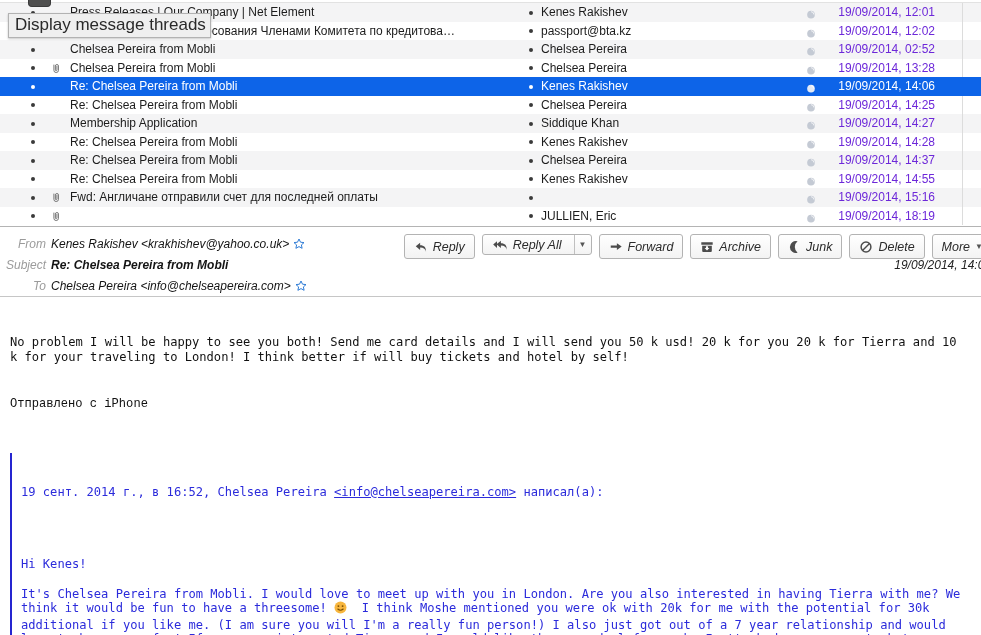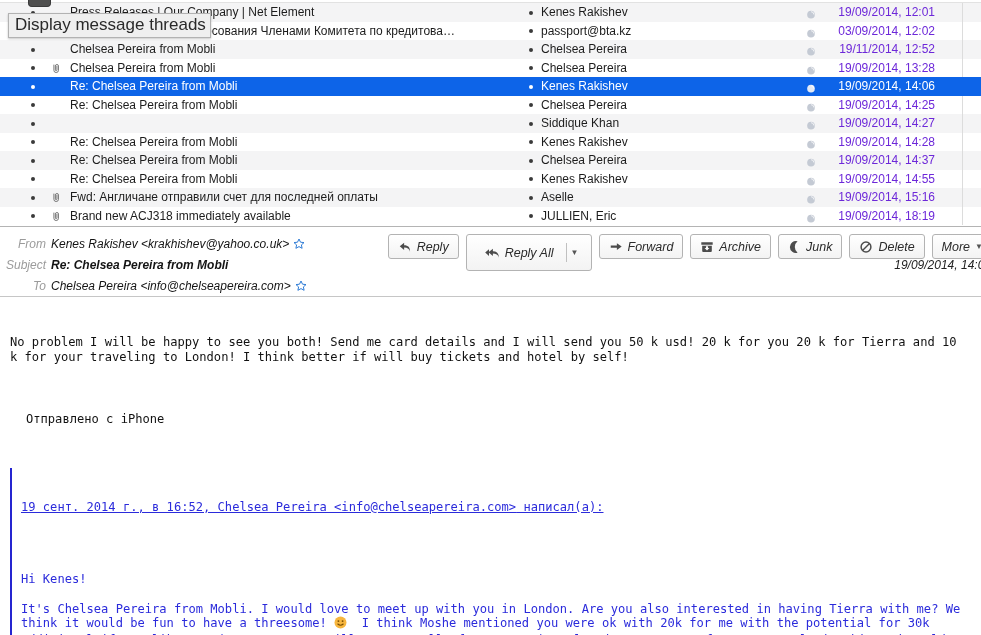--- a/index.html
+++ b/index.html
@@ -43,34 +43,34 @@
   .star{display:inline-block;vertical-align:-2px;margin-left:4px;}
   .hdr-date{position:absolute;top:31px;right:-10px;font-size:12px;color:#222;white-space:nowrap;}
 
   
   .actions{position:absolute;top:7px;right:-12px;display:flex;gap:7px;align-items:stretch;}
   .btn{display:flex;align-items:center;gap:5px;border:1px solid #b3b3b3;border-radius:3px;
        background:linear-gradient(#ffffff,#f3f3f3);padding:2px 9px;font-size:12.5px;color:#2b2b2b;
        height:19px;white-space:nowrap;cursor:default;}
   .btn svg{flex:none;}
   .btn .icon{color:#4c4c4c;display:flex;align-items:center;}
-  .split{padding:8px;overflow:hidden;}
+  .split{padding:0;overflow:hidden;}
   .split .seg{display:flex;align-items:center;gap:5px;padding:2px 7px 2px 9px;}
   .split .caret-seg{display:flex;align-items:center;justify-content:center;width:16px;
                     border-left:1px solid #c0c0c0;align-self:stretch;}
   .caret{font-size:8px;color:#555;line-height:1;}
 
   
   .body-pane{position:absolute;left:0;top:298px;width:981px;height:337px;background:#fff;
              font-family:"DejaVu Sans Mono",monospace;font-size:12.1px;line-height:14.6px;
              color:#111;padding:8px 0 0 10px;box-sizing:border-box;white-space:pre;overflow:hidden;}
-  .para1{margin:0 0 18px 0;}
-  .sentfrom{margin:0 0 13px 16px;}
+  .para1{margin:0 0 3px 0;}
+  .sentfrom{margin:0 0 13px 0;font-family:Liberation Mono, monospace;}
   .bquote{border-left:2px solid #2525d0;padding:2px 0 4px 9px;color:#2b2bdb;}
-  .q-attr{margin:0 0 29px 0;text-decoration:underline;}
+  .q-attr{margin:0 0 29px 0;}
   .q-link{color:#2b2bdb;text-decoration:underline;}
   .smiley{display:inline-block;vertical-align:-2px;}
 </style>
 </head>
 <body>
 
 <div class="screen">
 
   <div class="top-edge"></div>
   <div class="toolbar-remnant"></div>
@@ -91,33 +91,33 @@
       <div class="lrow">
     <span class="dot d1" style="visibility: visible;"></span>
 
     <span class="subj">Бюллетень заочного голосования Членами Комитета по кредитова…</span>
     <span class="dot d2"></span>
     <span class="sender">passport@bta.kz</span>
     <span class="clip c2" style="visibility: visible;"><svg width="10" height="11" viewBox="0 0 11 11">
             <circle cx="5.5" cy="5.7" r="4.2" fill="currentColor"></circle>
             <path d="M5.5 2.4 a3.1 3.1 0 0 1 3.1 3.1" fill="none" stroke="#ffffff" stroke-width="1" opacity="0.8"></path>
           </svg></span>
-    <span class="rdate">03/09/2014, 12:02</span>
+    <span class="rdate">19/09/2014, 12:02</span>
   </div>
       <div class="lrow zebra">
     <span class="dot d1" style="visibility: visible;"></span>
 
     <span class="subj">Chelsea Pereira from Mobli</span>
     <span class="dot d2"></span>
     <span class="sender">Chelsea Pereira</span>
     <span class="clip c2" style="visibility: visible;"><svg width="10" height="11" viewBox="0 0 11 11">
             <circle cx="5.5" cy="5.7" r="4.2" fill="currentColor"></circle>
             <path d="M5.5 2.4 a3.1 3.1 0 0 1 3.1 3.1" fill="none" stroke="#ffffff" stroke-width="1" opacity="0.8"></path>
           </svg></span>
-    <span class="rdate">19/11/2014, 12:52</span>
+    <span class="rdate">19/09/2014, 02:52</span>
   </div>
       <div class="lrow">
     <span class="dot d1" style="visibility: visible;"></span>
     <span class="clip c1" style="visibility: visible;"><svg width="11" height="12" viewBox="0 0 13 13">
             <path d="M4.6 1.8 V8 a2.7 2.7 0 0 0 5.4 0 V3 a1.8 1.8 0 0 0 -3.6 0 V7.6 a0.9 0.9 0 0 0 1.8 0 V3.4" fill="none" stroke="currentColor" stroke-width="1.1" stroke-linecap="round"></path>
           </svg></span>
     <span class="subj">Chelsea Pereira from Mobli</span>
     <span class="dot d2"></span>
     <span class="sender">Chelsea Pereira</span>
     <span class="clip c2" style="visibility: visible;"><svg width="10" height="11" viewBox="0 0 11 11">
@@ -146,20 +146,21 @@
     <span class="sender">Chelsea Pereira</span>
     <span class="clip c2" style="visibility: visible;"><svg width="10" height="11" viewBox="0 0 11 11">
             <circle cx="5.5" cy="5.7" r="4.2" fill="currentColor"></circle>
             <path d="M5.5 2.4 a3.1 3.1 0 0 1 3.1 3.1" fill="none" stroke="#ffffff" stroke-width="1" opacity="0.8"></path>
           </svg></span>
     <span class="rdate">19/09/2014, 14:25</span>
   </div>
       <div class="lrow zebra">
     <span class="dot d1" style="visibility: visible;"></span>
 
+    <span class="subj">Membership Application</span>
     <span class="dot d2"></span>
     <span class="sender">Siddique Khan</span>
     <span class="clip c2" style="visibility: visible;"><svg width="10" height="11" viewBox="0 0 11 11">
             <circle cx="5.5" cy="5.7" r="4.2" fill="currentColor"></circle>
             <path d="M5.5 2.4 a3.1 3.1 0 0 1 3.1 3.1" fill="none" stroke="#ffffff" stroke-width="1" opacity="0.8"></path>
           </svg></span>
     <span class="rdate">19/09/2014, 14:27</span>
   </div>
       <div class="lrow">
     <span class="dot d1" style="visibility: visible;"></span>
@@ -197,33 +198,31 @@
           </svg></span>
     <span class="rdate">19/09/2014, 14:55</span>
   </div>
       <div class="lrow zebra">
     <span class="dot d1" style="visibility: visible;"></span>
     <span class="clip c1" style="visibility: visible;"><svg width="11" height="12" viewBox="0 0 13 13">
             <path d="M4.6 1.8 V8 a2.7 2.7 0 0 0 5.4 0 V3 a1.8 1.8 0 0 0 -3.6 0 V7.6 a0.9 0.9 0 0 0 1.8 0 V3.4" fill="none" stroke="currentColor" stroke-width="1.1" stroke-linecap="round"></path>
           </svg></span>
     <span class="subj">Fwd: Англичане отправили счет для последней оплаты</span>
     <span class="dot d2"></span>
-    <span class="sender">Aselle</span>
     <span class="clip c2" style="visibility: visible;"><svg width="10" height="11" viewBox="0 0 11 11">
             <circle cx="5.5" cy="5.7" r="4.2" fill="currentColor"></circle>
             <path d="M5.5 2.4 a3.1 3.1 0 0 1 3.1 3.1" fill="none" stroke="#ffffff" stroke-width="1" opacity="0.8"></path>
           </svg></span>
     <span class="rdate">19/09/2014, 15:16</span>
   </div>
       <div class="lrow">
     <span class="dot d1" style="visibility: visible;"></span>
     <span class="clip c1" style="visibility: visible;"><svg width="11" height="12" viewBox="0 0 13 13">
             <path d="M4.6 1.8 V8 a2.7 2.7 0 0 0 5.4 0 V3 a1.8 1.8 0 0 0 -3.6 0 V7.6 a0.9 0.9 0 0 0 1.8 0 V3.4" fill="none" stroke="currentColor" stroke-width="1.1" stroke-linecap="round"></path>
           </svg></span>
-    <span class="subj">Brand new ACJ318 immediately available</span>
     <span class="dot d2"></span>
     <span class="sender">JULLIEN, Eric</span>
     <span class="clip c2" style="visibility: visible;"><svg width="10" height="11" viewBox="0 0 11 11">
             <circle cx="5.5" cy="5.7" r="4.2" fill="currentColor"></circle>
             <path d="M5.5 2.4 a3.1 3.1 0 0 1 3.1 3.1" fill="none" stroke="#ffffff" stroke-width="1" opacity="0.8"></path>
           </svg></span>
     <span class="rdate">19/09/2014, 18:19</span>
   </div>
     </div>
   <div class="list-divider"></div>

